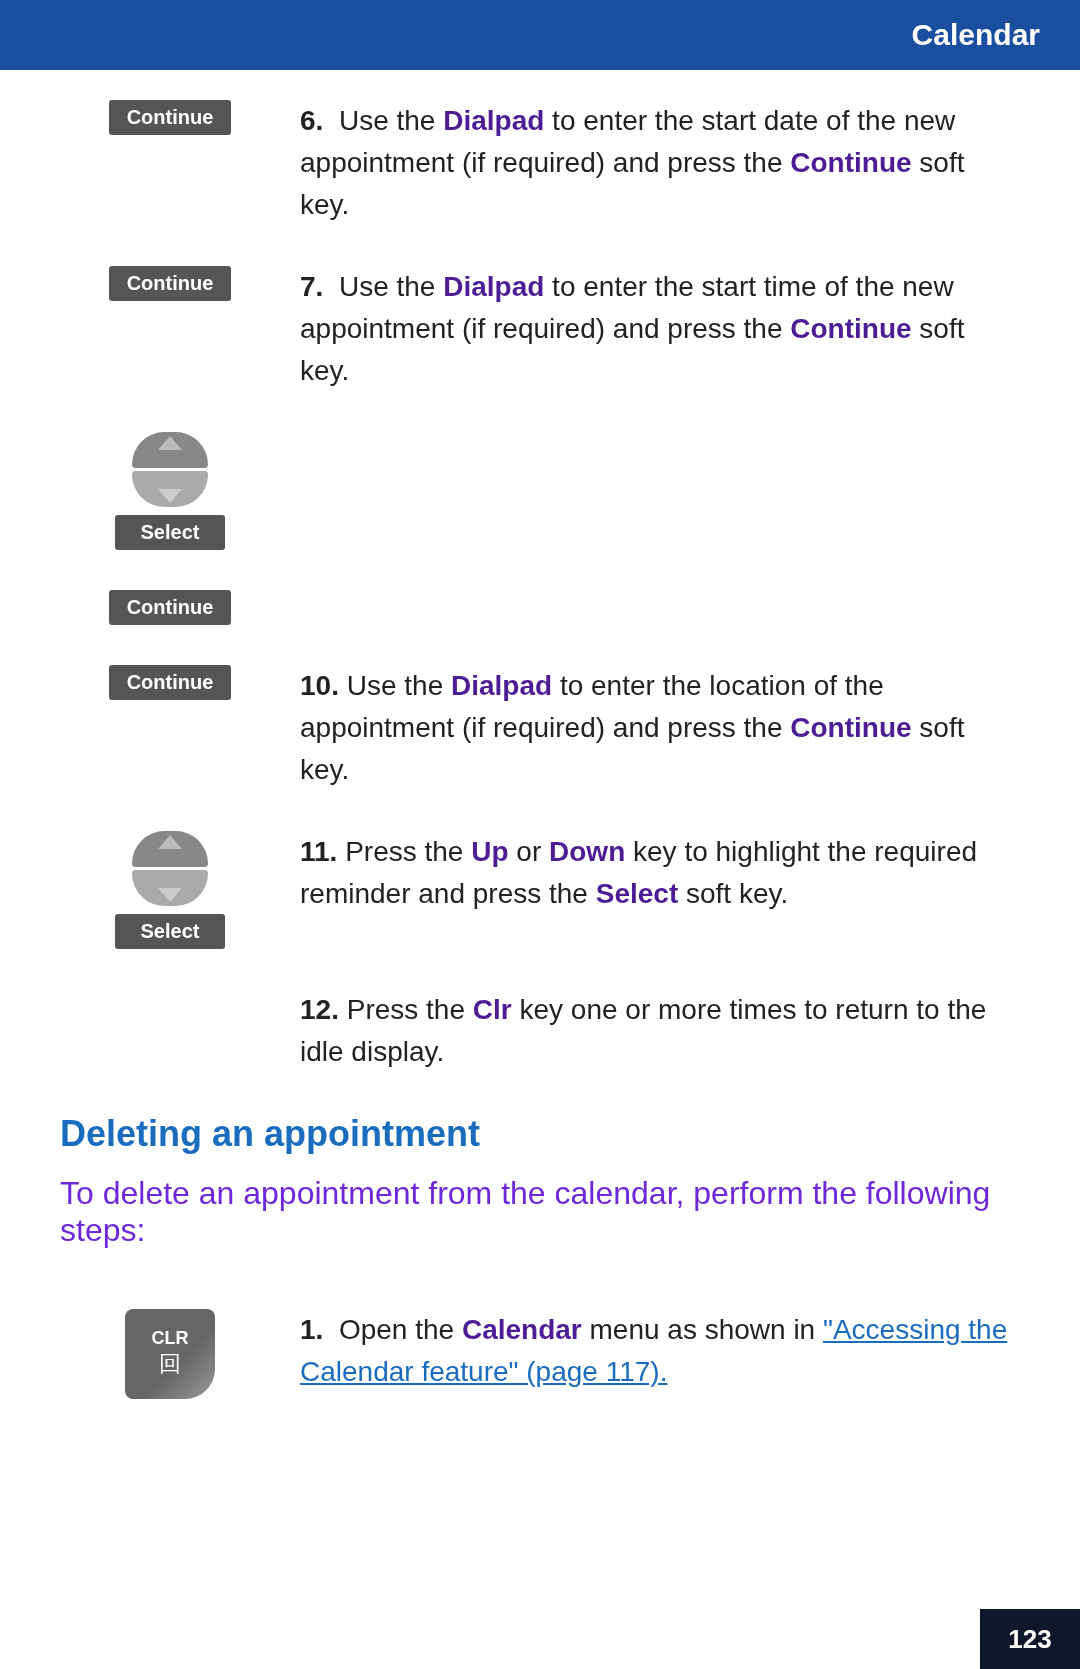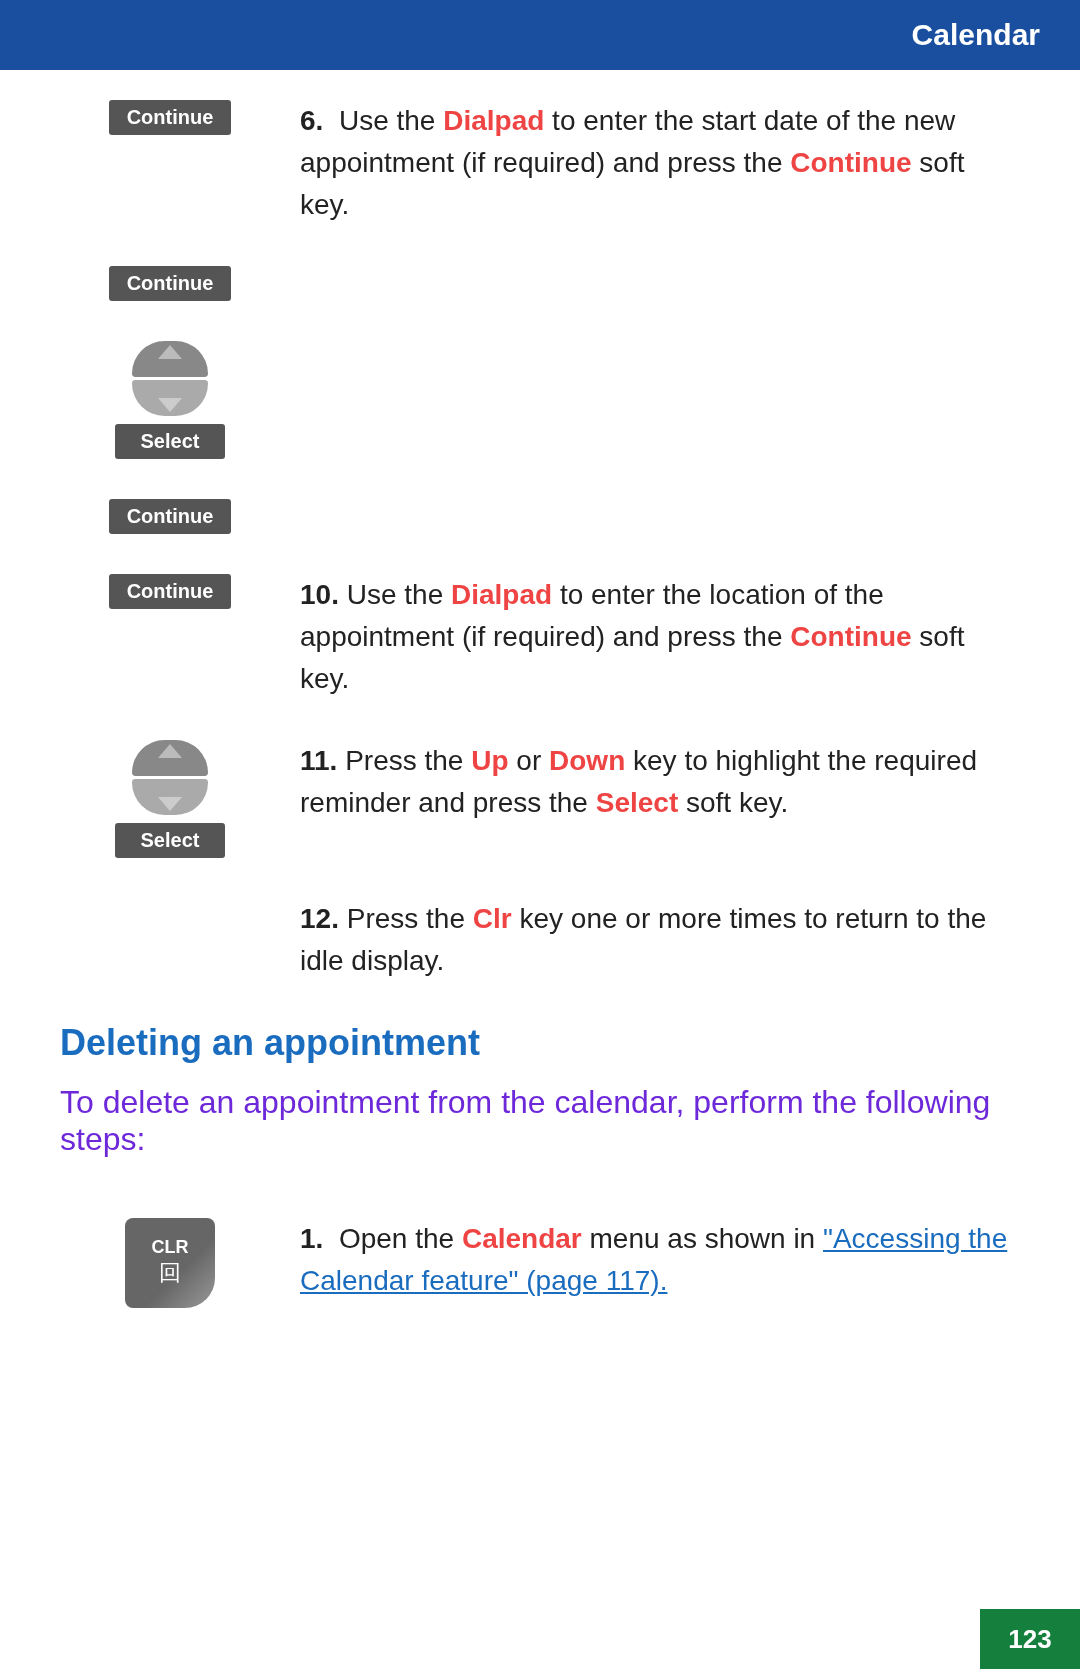--- a/index.html
+++ b/index.html
@@ -87,21 +87,21 @@
     }
 
     .clr-key-icon-inner {
       color: #fff;
       font-size: 22px;
       margin-top: 2px;
     }
 
     
     .bold-blue {
-      color: #ef4444;
+      color: #4c1d95;
       font-weight: bold;
     }
 
     
     .section-heading {
       color: #1a6cbe;
       font-size: 36px;
       font-weight: bold;
       margin-bottom: 20px;
       margin-top: 10px;
@@ -113,21 +113,21 @@
       margin-bottom: 60px;
     }
 
     
     .footer {
       position: absolute;
       bottom: 0;
       right: 0;
       width: 100px;
       height: 60px;
-      background: #15803d;
+      background: #0f172a;
       display: flex;
       align-items: center;
       justify-content: center;
     }
 
     .footer-page {
       color: #fff;
       font-size: 26px;
       font-weight: bold;
     }
@@ -219,20 +219,25 @@
         <span class="step-num-text">
           <strong>6.</strong>&nbsp;&nbsp;Use the <strong class="bold-blue">Dialpad</strong> to enter the start date of the new appointment (if required) and press the <strong class="bold-blue">Continue</strong> soft key.
         </span>
       </div>
     </li>
 
     <li class="step-item">
       <div class="step-icon-col-center">
         <span class="soft-key-btn">Continue</span>
       </div>
+      <div class="step-text-col">
+        <span class="step-num-text">
+          <strong>7.</strong>&nbsp;&nbsp;Use the <strong class="bold-blue">Dialpad</strong> to enter the start time of the new appointment (if required) and press the <strong class="bold-blue">Continue</strong> soft key.
+        </span>
+      </div>
     </li>
 
     <li class="step-item">
       <div class="step-icon-col-center">
         <div class="nav-button-group">
           <div class="nav-btn-top"></div>
           <div class="nav-btn-bottom"></div>
         </div>
         <span class="soft-key-btn">Select</span>
       </div>

